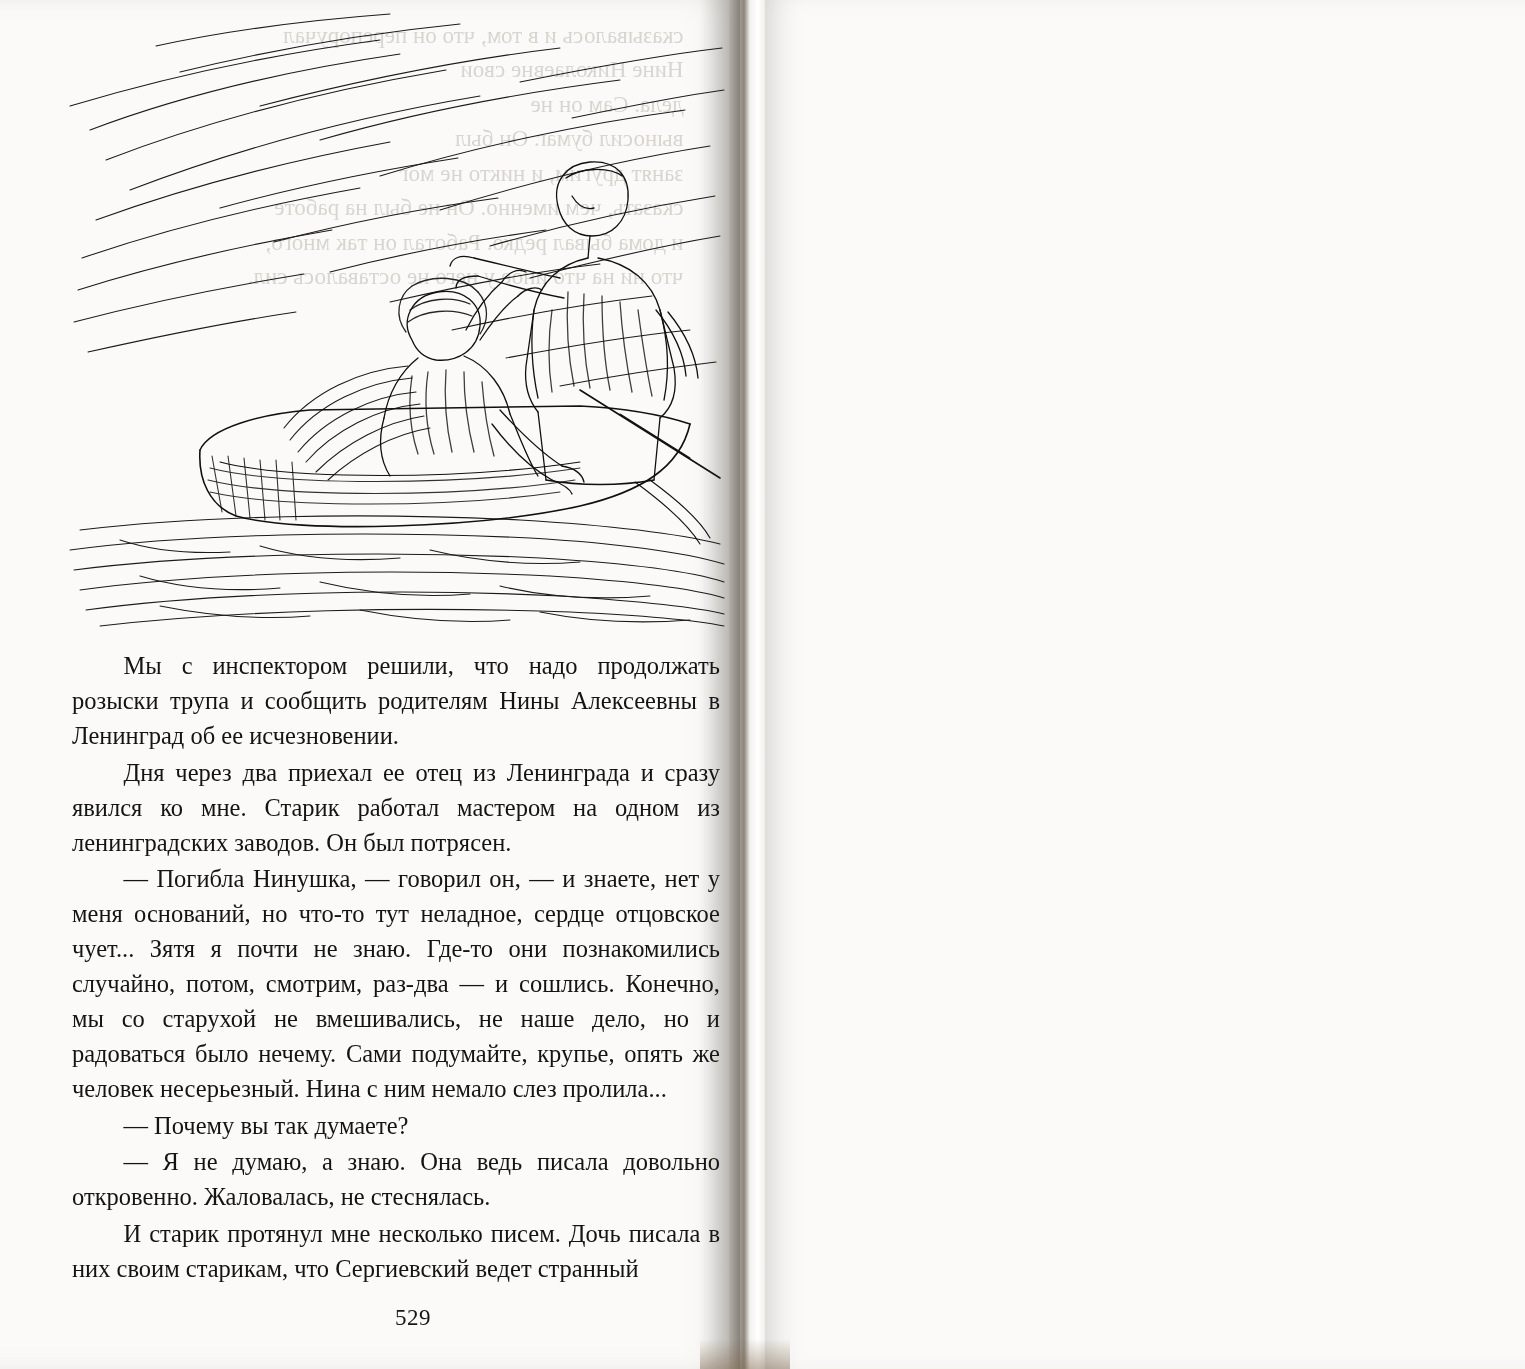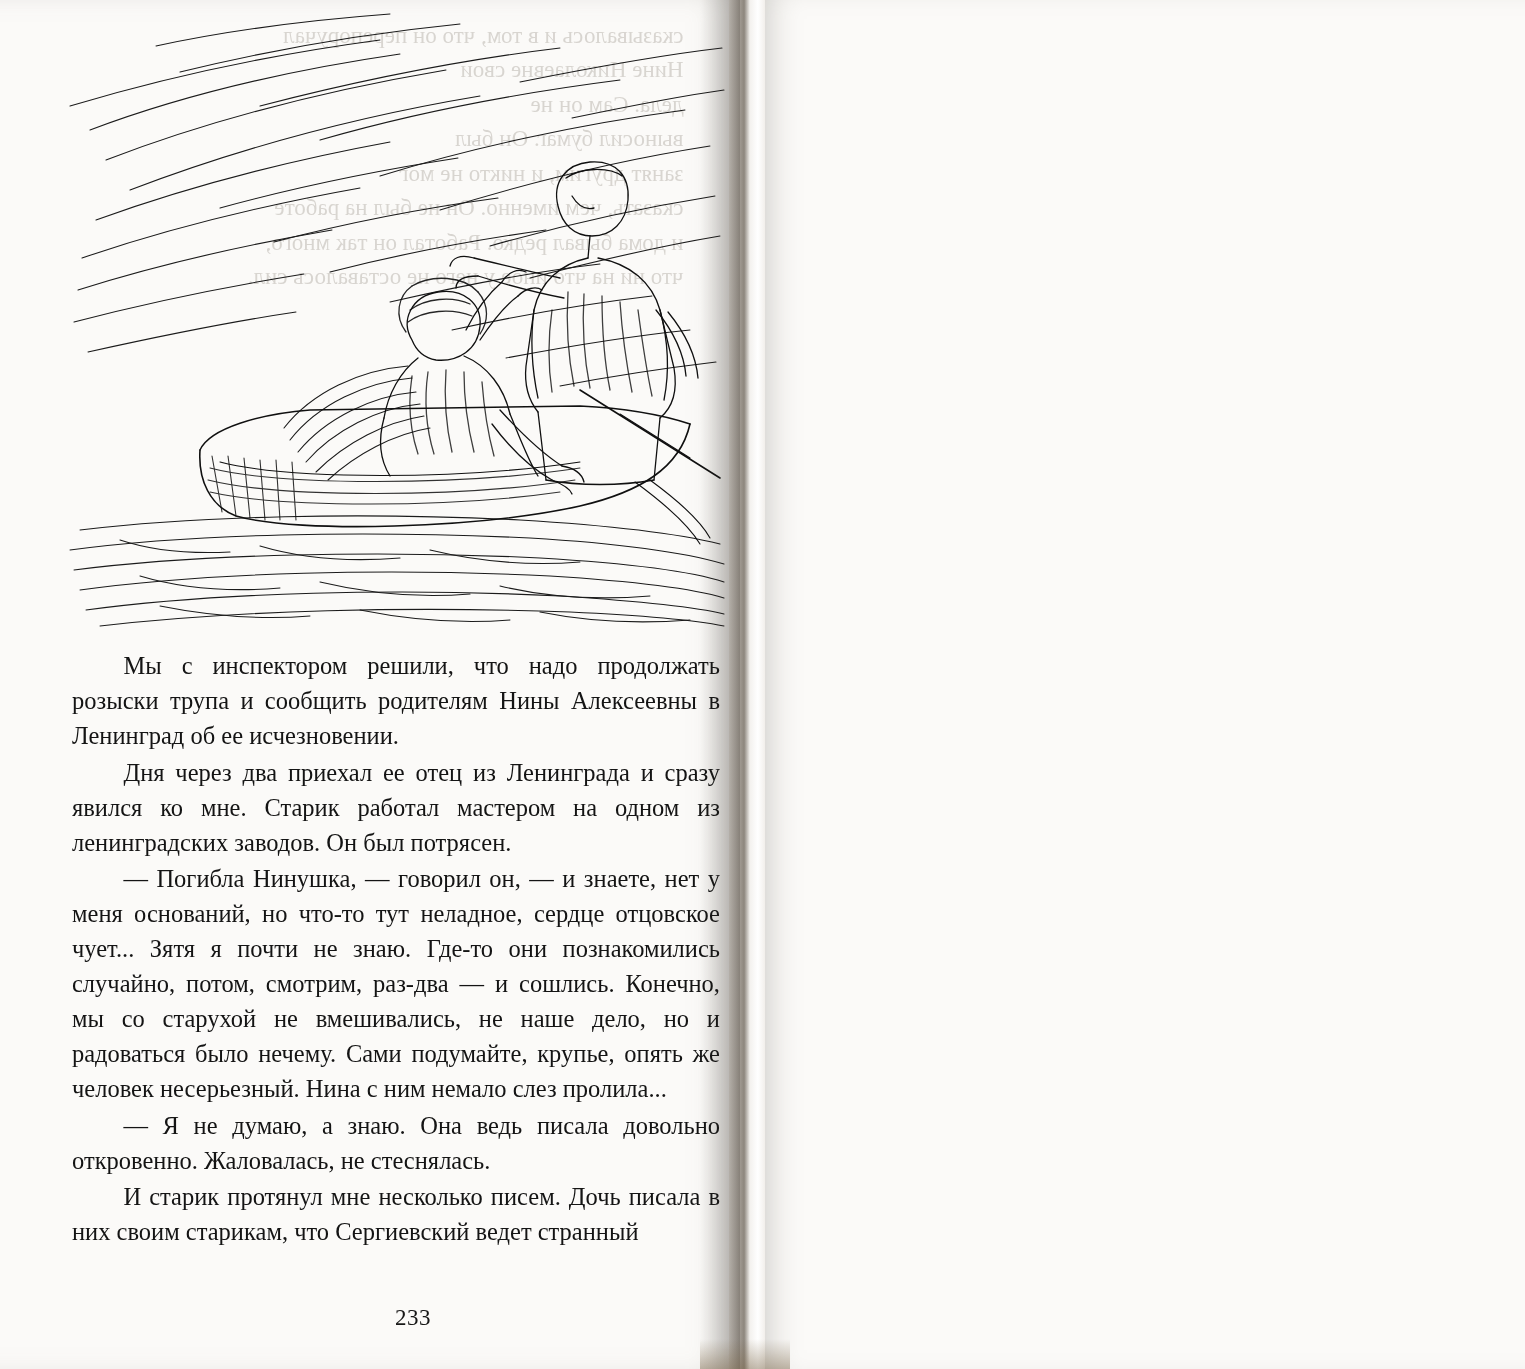--- a/index.html
+++ b/index.html
@@ -285,25 +285,26 @@
             <path d="M480 602 C530 612 580 614 630 610"></path>
           </g>
         </g>
       </svg>
     </div>
 
     <div class="col col-left">
       <p>Мы с инспектором решили, что надо продолжать розыски трупа и сообщить родителям Нины Алексеевны в Ленинград об ее исчезновении.</p>
       <p>Дня через два приехал ее отец из Ленинграда и сразу явился ко мне. Старик работал мастером на одном из ленинградских заводов. Он был потрясен.</p>
       <p>— Погибла Нинушка, — говорил он, — и знаете, нет у меня оснований, но что-то тут неладное, сердце отцовское чует... Зятя я почти не знаю. Где-то они познакомились случайно, потом, смотрим, раз-два — и сошлись. Конечно, мы со старухой не вмешивались, не наше дело, но и радоваться было нечему. Сами подумайте, крупье, опять же человек несерьезный. Нина с ним немало слез пролила...</p>
+      <p>— Почему вы так думаете?</p>
       <p>— Я не думаю, а знаю. Она ведь писала довольно откровенно. Жаловалась, не стеснялась.</p>
       <p>И старик протянул мне несколько писем. Дочь писала в них своим старикам, что Сергиевский ведет странный</p>
     </div>
 
-    <div class="folio folio-left">233</div>
+    <div class="folio folio-left">529</div>
   </div>
 
   <div class="page page-right">
 
     
 
     
 
     
 

